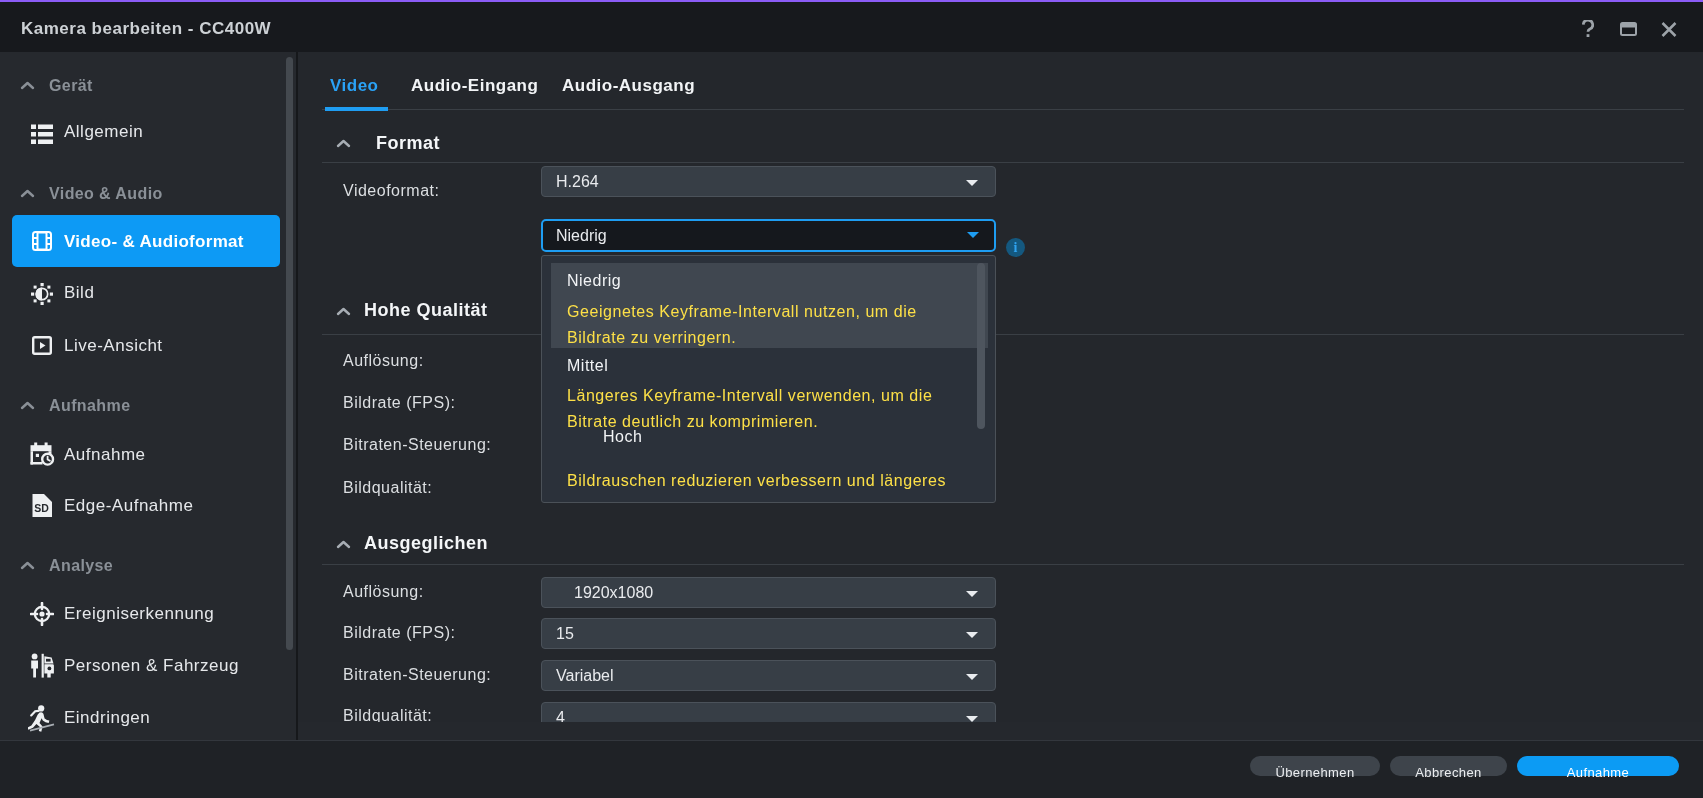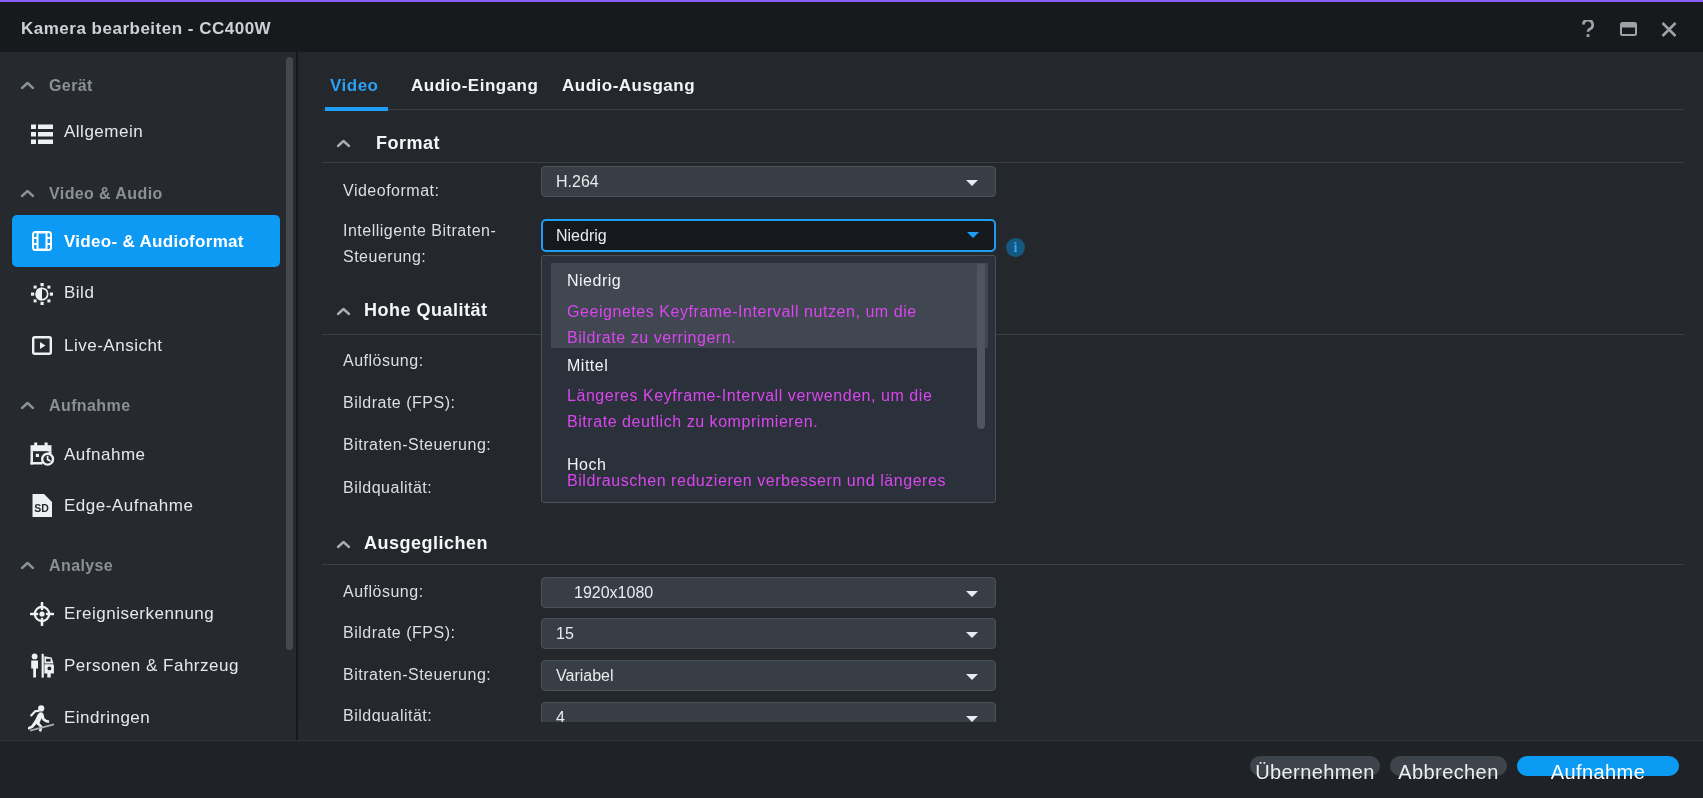--- a/index.html
+++ b/index.html
@@ -55,29 +55,29 @@
   #info-icon { position:absolute; left:708px; top:186px; width:19px; height:19px;
     border-radius:50%; background:#14587f; color:#2fa3f0; font-size:14px;
     font-weight:bold; text-align:center; line-height:19px; font-family:"Liberation Serif",serif; }
 
   
   #panel { position:absolute; left:243px; top:203px; width:455px; height:248px;
     background:#2b313a; border:1px solid #4b5158; border-radius:3px; }
   #panel-hl { position:absolute; left:9px; top:7px; width:437px; height:85px;
     background:#404750; }
   .pi-title { position:absolute; left:25px; font-size:16px; color:#f2f4f6; letter-spacing:0.5px; }
-  .pi-desc { position:absolute; left:25px; font-size:16px; color:#d946ef; letter-spacing:0.55px; }
+  .pi-desc { position:absolute; left:25px; font-size:16px; color:#fde047; letter-spacing:0.55px; }
   #panel-thumb { position:absolute; left:435px; top:7px; width:8px; height:166px;
     background:#4e555e; border-radius:4px; }
 
   
   #footer { position:absolute; left:0; top:740px; width:1703px; height:58px;
     background:#1f2226; border-top:1px solid #33373d; }
   .btn { position:absolute; top:15px; height:20px; border-radius:16.5px;
-    font-size:20px; color:#eceef0; text-align:center; line-height:33px;
+    font-size:13px; color:#eceef0; text-align:center; line-height:33px;
     background:#3e444b; letter-spacing:0.4px; }
   #btn-save { background:#0c9bf4; color:#ffffff; }
 </style>
 </head>
 <body>
 
 <div id="titlebar">
   <div id="title">Kamera bearbeiten - CC400W</div>
   <svg class="tbicon" style="left:1582px; top:18px;" width="12" height="18" viewBox="0 0 12 18">
     <path d="M1.3 4.6 A4.7 4.7 0 1 1 7.6 9.2 Q6 10 6 11.8" fill="none" stroke="#9da3a9" stroke-width="2.7"></path>
@@ -212,21 +212,20 @@
 
   <svg class="sec-chev" style="left:38px; top:87px;" width="15" height="9" viewBox="0 0 15 9">
     <path d="M2 7 L7.5 2 L13 7" fill="none" stroke="#a7adb4" stroke-width="2.4" stroke-linecap="round" stroke-linejoin="round"></path>
     </svg>
   <div class="sec-title" style="left:78px; top:81px;">Format</div>
   <div class="sep" style="top:110px;"></div>
 
   <div class="lbl" style="top:130px;">Videoformat:</div>
   <div class="field" style="top:114px;">H.264<div class="caret"></div></div>
 
-  <div class="lbl" style="top:166px; line-height:26px;">Intelligente Bitraten-<br>Steuerung:</div>
   <div id="field-focus">Niedrig<div class="caret"></div></div>
   <div id="info-icon">i</div>
 
   <svg class="sec-chev" style="left:38px; top:255px;" width="15" height="9" viewBox="0 0 15 9">
     <path d="M2 7 L7.5 2 L13 7" fill="none" stroke="#a7adb4" stroke-width="2.4" stroke-linecap="round" stroke-linejoin="round"></path>
     </svg>
   <div class="sec-title" style="left:66px; top:248px;">Hohe Qualität</div>
   <div class="sep" style="top:282px;"></div>
 
   <div class="lbl" style="top:300px;">Auflösung:</div>
@@ -250,21 +249,21 @@
   <div class="field" style="top:650px;">4<div class="caret"></div></div>
 
   <div id="panel">
     <div id="panel-hl"></div>
     <div class="pi-title" style="top:16px;">Niedrig</div>
     <div class="pi-desc" style="top:47px;">Geeignetes Keyframe-Intervall nutzen, um die</div>
     <div class="pi-desc" style="top:73px;">Bildrate zu verringern.</div>
     <div class="pi-title" style="top:101px;">Mittel</div>
     <div class="pi-desc" style="top:131px;">Längeres Keyframe-Intervall verwenden, um die</div>
     <div class="pi-desc" style="top:157px;">Bitrate deutlich zu komprimieren.</div>
-    <div class="pi-title" style="top:200px;">Hoch</div>
+    <div class="pi-title" style="top:172px;margin-left:36px;">Hoch</div>
     <div class="pi-desc" style="top:216px;">Bildrauschen reduzieren verbessern und längeres</div>
     <div id="panel-thumb"></div>
   </div>
 </div>
 
 <div id="footer">
   <div class="btn" style="left:1250px; width:130px;">Übernehmen</div>
   <div class="btn" style="left:1390px; width:117px;">Abbrechen</div>
   <div class="btn" id="btn-save" style="left:1517px; width:162px;">Aufnahme</div>
 </div>

